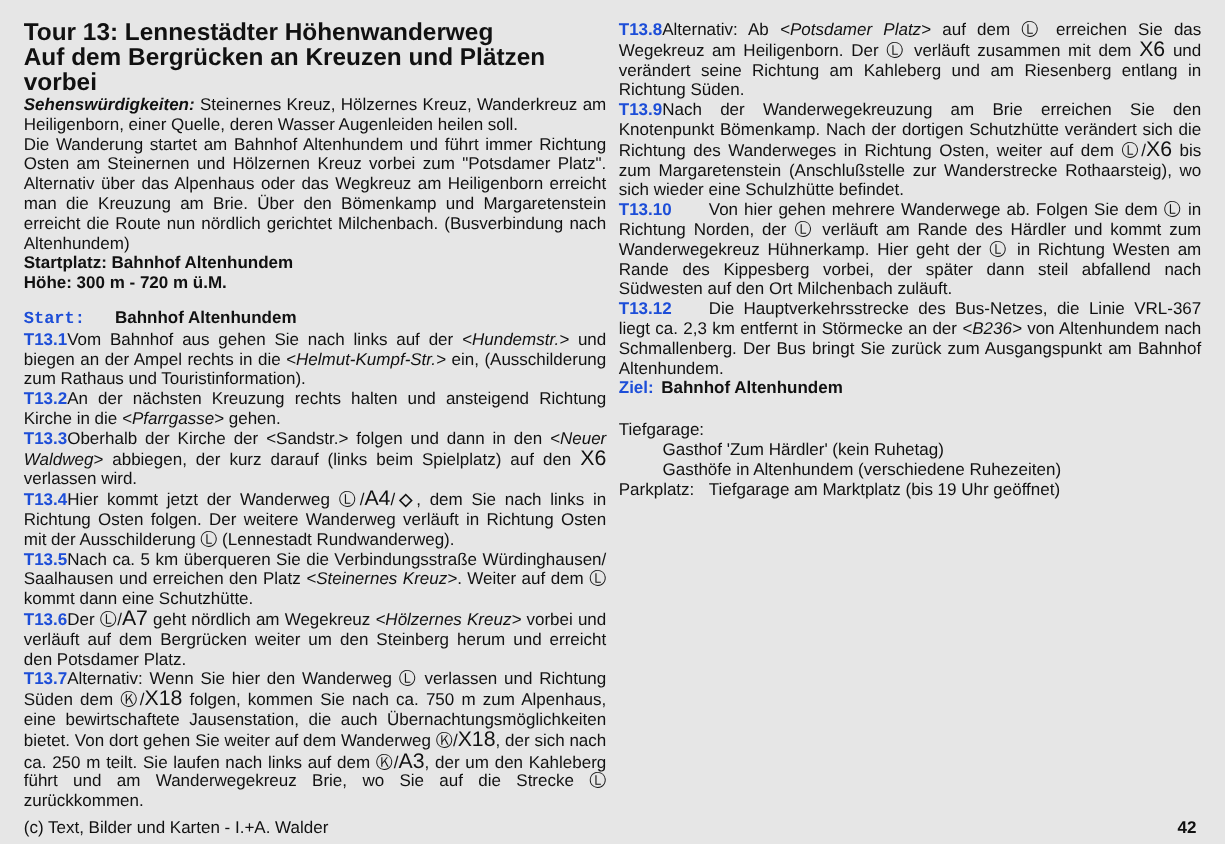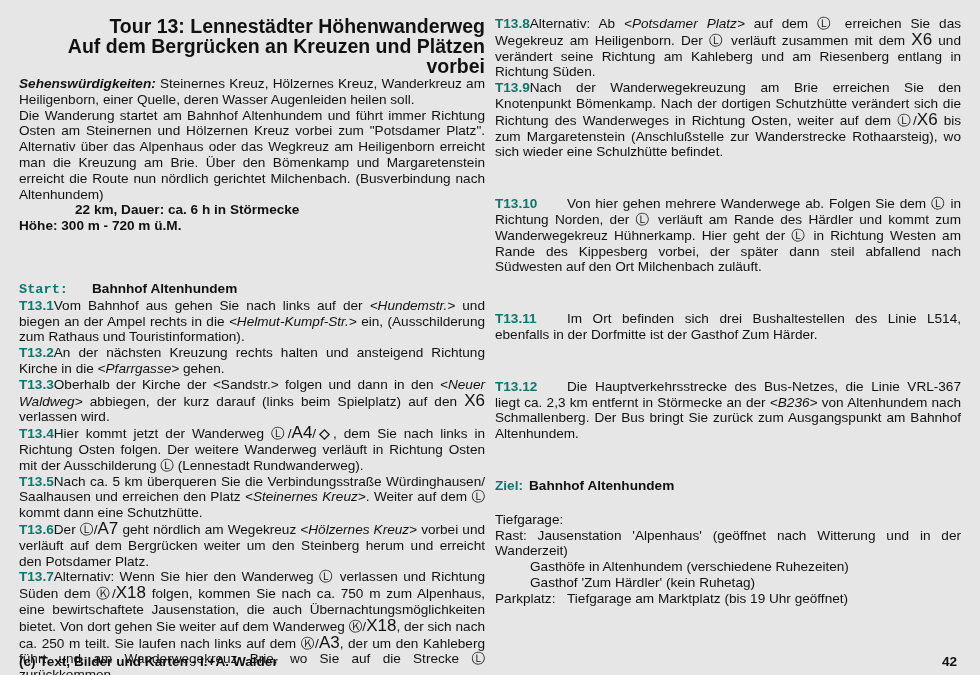--- a/index.html
+++ b/index.html
@@ -10,52 +10,52 @@
     color: #111;
     position: relative;
   }
   .col {
     position: absolute; top: 14px;
     font-size: 13.6px; line-height: 15.8px;
     text-align: justify;
   }
   .col-left { left: 19px; width: 466px; top: 16px; }
   .col-right { left: 495px; width: 466px; top: 16px; }
-  .title { font-weight: bold; font-size: 19.5px; line-height: 20px; text-align: right; }
+  .title { font-weight: bold; font-size: 19.5px; line-height: 20px; text-align: left; }
   .b { font-weight: bold; }
   .bi { font-weight: bold; font-style: italic; }
   .i { font-style: italic; }
-  .green { color: #0f766e; font-weight: bold; margin-top: 36px; }
+  .green { color: #1d4ed8; font-weight: bold; }
   .p { margin: 0; }
   .indent { padding-left: 56px; }
   .gap { height: 12px; }
   .tab-label { display: inline-block; width: 73px; font-family: Liberation Mono, monospace; }
   .tab-label-wide { display: inline-block; width: 72px; }
   .tab-ziel { display: inline-block; width: 34px; }
   .mk { font-size: 17px; }
   .info-indent { padding-left: 35px; }
   .info-key { display: inline-block; width: 72px; }
   .footer-left {
     position: absolute; left: 19px; top: 654px;
-    font-weight: bold; font-size: 13.6px; text-align: center;
+    font-weight: normal; font-size: 13.6px; text-align: center;
   }
   .footer-right {
     position: absolute; left: 942px; top: 654px;
     font-weight: bold; font-size: 13.6px; text-align: right;
   }
 </style>
 </head>
 <body>
 
 <div class="col col-left">
   <div class="title">Tour 13: Lennestädter Höhenwanderweg</div>
   <div class="title">Auf dem Bergrücken an Kreuzen und Plätzen vorbei</div>
   <p class="p"><span class="bi">Sehenswürdigkeiten:</span><span> Steinernes Kreuz, Hölzernes Kreuz, Wanderkreuz am Heiligenborn, einer Quelle, deren Wasser Augenleiden heilen soll.</span></p>
   <p class="p">Die Wanderung startet am Bahnhof Altenhundem und führt immer Richtung Osten am Steinernen und Hölzernen Kreuz vorbei zum "Potsdamer Platz". Alternativ über das Alpenhaus oder das Wegkreuz am Heiligenborn erreicht man die Kreuzung am Brie. Über den Bömenkamp und Margaretenstein erreicht die Route nun nördlich gerichtet Milchenbach. (Busverbindung nach Altenhundem)</p>
-  <div class="b indent">22 km, Dauer: ca. 6 h in Störmecke</div>
+  <div class="b">Startplatz: Bahnhof Altenhundem</div>
   <div class="b">Höhe: 300 m - 720 m ü.M.</div>
   <div class="gap"></div>
   <div><span class="green tab-label">Start:</span><span class="b">Bahnhof Altenhundem</span></div>
 
   <p class="p"><span class="green">T13.1</span><span>Vom Bahnhof aus gehen Sie nach links auf der </span><span class="i">&lt;Hundemstr.&gt;</span><span> und biegen an der Ampel rechts in die </span><span class="i">&lt;Helmut-Kumpf-Str.&gt;</span><span> ein, (Ausschilderung zum Rathaus und Touristinformation).</span></p>
 
   <p class="p"><span class="green">T13.2</span><span>An der nächsten Kreuzung rechts halten und ansteigend Richtung Kirche in die </span><span class="i">&lt;Pfarrgasse&gt;</span><span> gehen.</span></p>
 
   <p class="p"><span class="green">T13.3</span><span>Oberhalb der Kirche der &lt;Sandstr.&gt; folgen und dann in den </span><span class="i">&lt;Neuer Waldweg&gt;</span><span> abbiegen, der kurz darauf (links beim Spielplatz) auf den </span><span class="mk">X6</span><span> verlassen wird.</span></p>
 
@@ -68,28 +68,26 @@
   <p class="p"><span class="green">T13.7</span><span>Alternativ: Wenn Sie hier den Wanderweg </span><span>Ⓛ</span><span> verlassen und Richtung Süden dem </span><span>Ⓚ</span>/<span class="mk">X18</span><span> folgen, kommen Sie nach ca. 750 m zum Alpenhaus, eine bewirtschaftete Jausenstation, die auch Übernachtungsmöglichkeiten bietet. Von dort gehen Sie weiter auf dem Wanderweg </span><span>Ⓚ</span>/<span class="mk">X18</span><span>, der sich nach ca. 250 m teilt. Sie laufen nach links auf dem </span><span>Ⓚ</span>/<span class="mk">A3</span><span>, der um den Kahleberg führt und am Wanderwegekreuz Brie, wo Sie auf die Strecke </span><span>Ⓛ</span><span> zurückkommen.</span></p>
 </div>
 
 <div class="col col-right">
   <p class="p"><span class="green">T13.8</span><span>Alternativ: Ab </span><span class="i">&lt;Potsdamer Platz&gt;</span><span> auf dem </span><span>Ⓛ</span><span> erreichen Sie das Wegekreuz am Heiligenborn. Der </span><span>Ⓛ</span><span> verläuft zusammen mit dem </span><span class="mk">X6</span><span> und verändert seine Richtung am Kahleberg und am Riesenberg entlang in Richtung Süden.</span></p>
 
   <p class="p"><span class="green">T13.9</span><span>Nach der Wanderwegekreuzung am Brie erreichen Sie den Knotenpunkt Bömenkamp. Nach der dortigen Schutzhütte verändert sich die Richtung des Wanderweges in Richtung Osten, weiter auf dem </span><span>Ⓛ</span>/<span class="mk">X6</span><span> bis zum Margaretenstein (Anschlußstelle zur Wanderstrecke Rothaarsteig), wo sich wieder eine Schulzhütte befindet.</span></p>
 
   <p class="p"><span class="green tab-label-wide">T13.10</span><span>Von hier gehen mehrere Wanderwege ab. Folgen Sie dem </span><span>Ⓛ</span><span> in Richtung Norden, der </span><span>Ⓛ</span><span> verläuft am Rande des Härdler und kommt zum Wanderwegekreuz Hühnerkamp. Hier geht der </span><span>Ⓛ</span><span> in Richtung Westen am Rande des Kippesberg vorbei, der später dann steil abfallend nach Südwesten auf den Ort Milchenbach zuläuft.</span></p>
 
-  <p class="p"><span class="green tab-label-wide">T13.11</span><span>Im Ort befinden sich drei Bushaltestellen des Linie L514, ebenfalls in der Dorfmitte ist der Gasthof Zum Härder.</span></p>
 
   <p class="p"><span class="green tab-label-wide">T13.12</span><span>Die Hauptverkehrsstrecke des Bus-Netzes, die Linie VRL-367 liegt ca. 2,3 km entfernt in Störmecke an der </span><span class="i">&lt;B236&gt;</span><span> von Altenhundem nach Schmallenberg. Der Bus bringt Sie zurück zum Ausgangspunkt am Bahnhof Altenhundem.</span></p>
 
   <div><span class="green tab-ziel">Ziel:</span><span class="b">Bahnhof Altenhundem</span></div>
 
   <div class="gap" style="height:18px"></div>
   <div>Tiefgarage:</div>
-  <p class="p"><span>Rast:</span><span> Jausenstation 'Alpenhaus' (geöffnet nach Witterung und in der Wanderzeit)</span></p>
+  <div class="info-indent">Gasthof 'Zum Härdler' (kein Ruhetag)</div>
   <div class="info-indent">Gasthöfe in Altenhundem (verschiedene Ruhezeiten)</div>
-  <div class="info-indent">Gasthof 'Zum Härdler' (kein Ruhetag)</div>
   <div><span class="info-key">Parkplatz:</span><span>Tiefgarage am Marktplatz (bis 19 Uhr geöffnet)</span></div>
 </div>
 
 <div class="footer-left">(c) Text, Bilder und Karten - I.+A. Walder</div>
 <div class="footer-right">42</div>
 
 </body></html>

